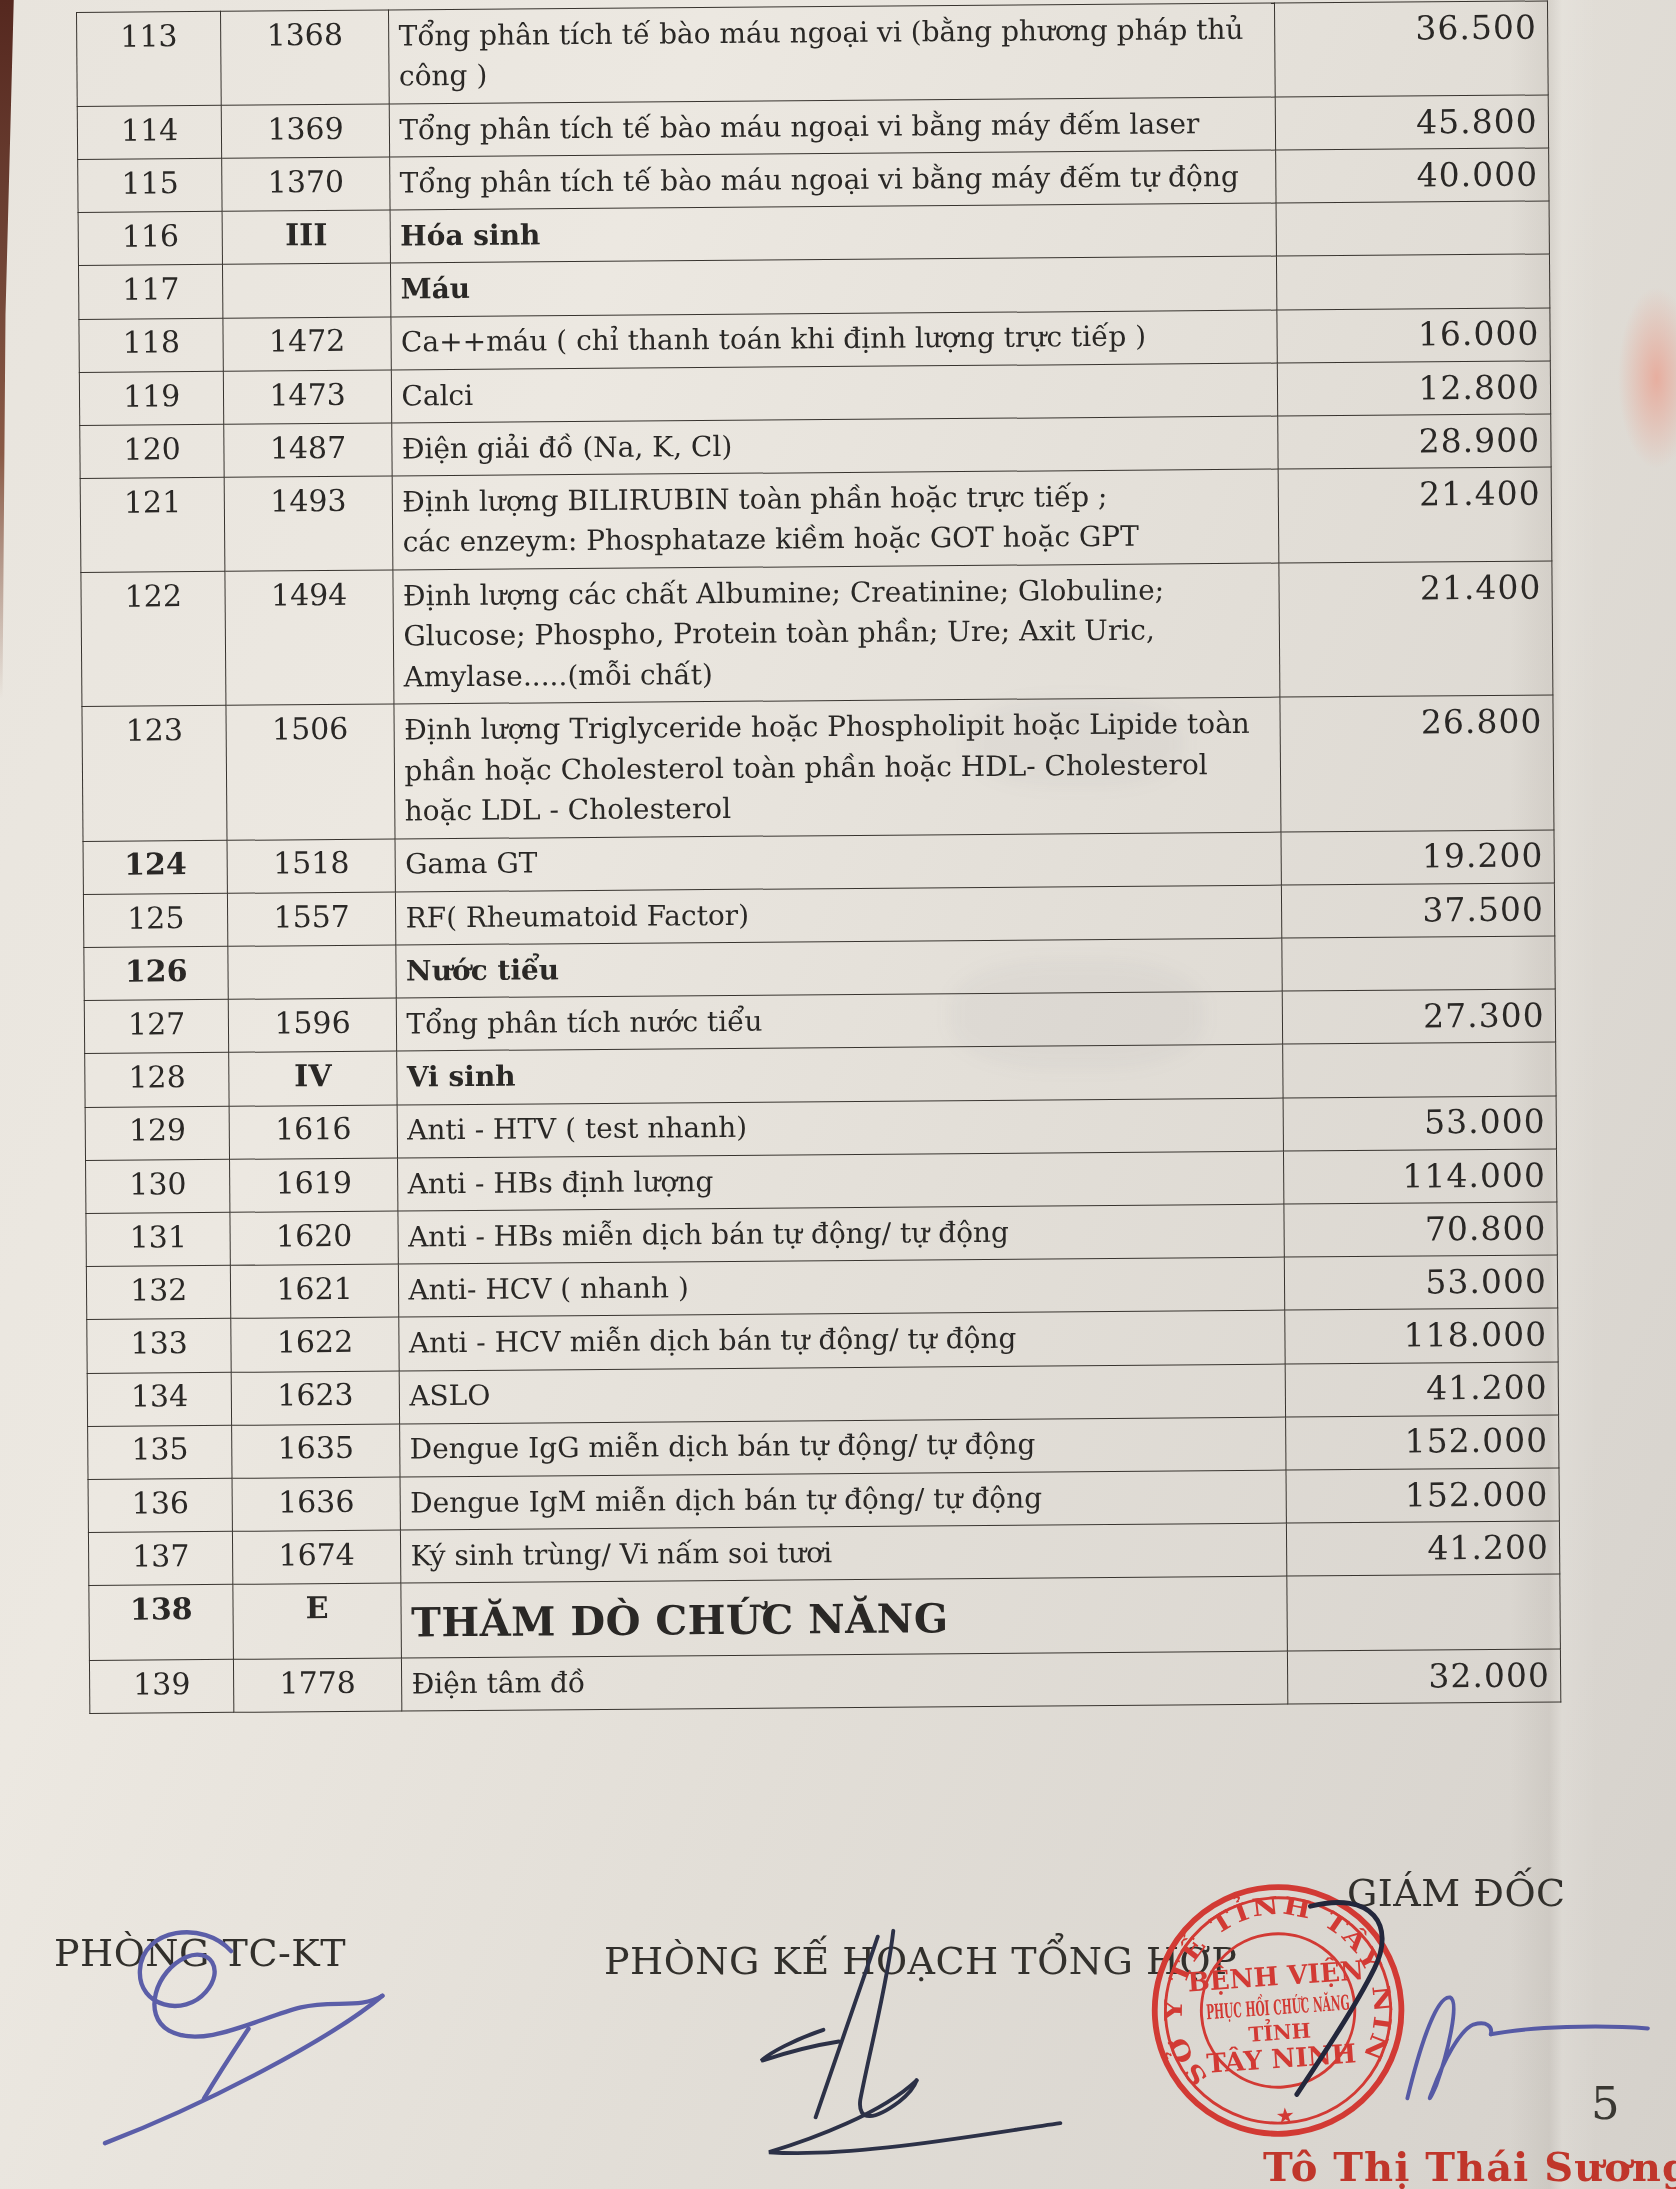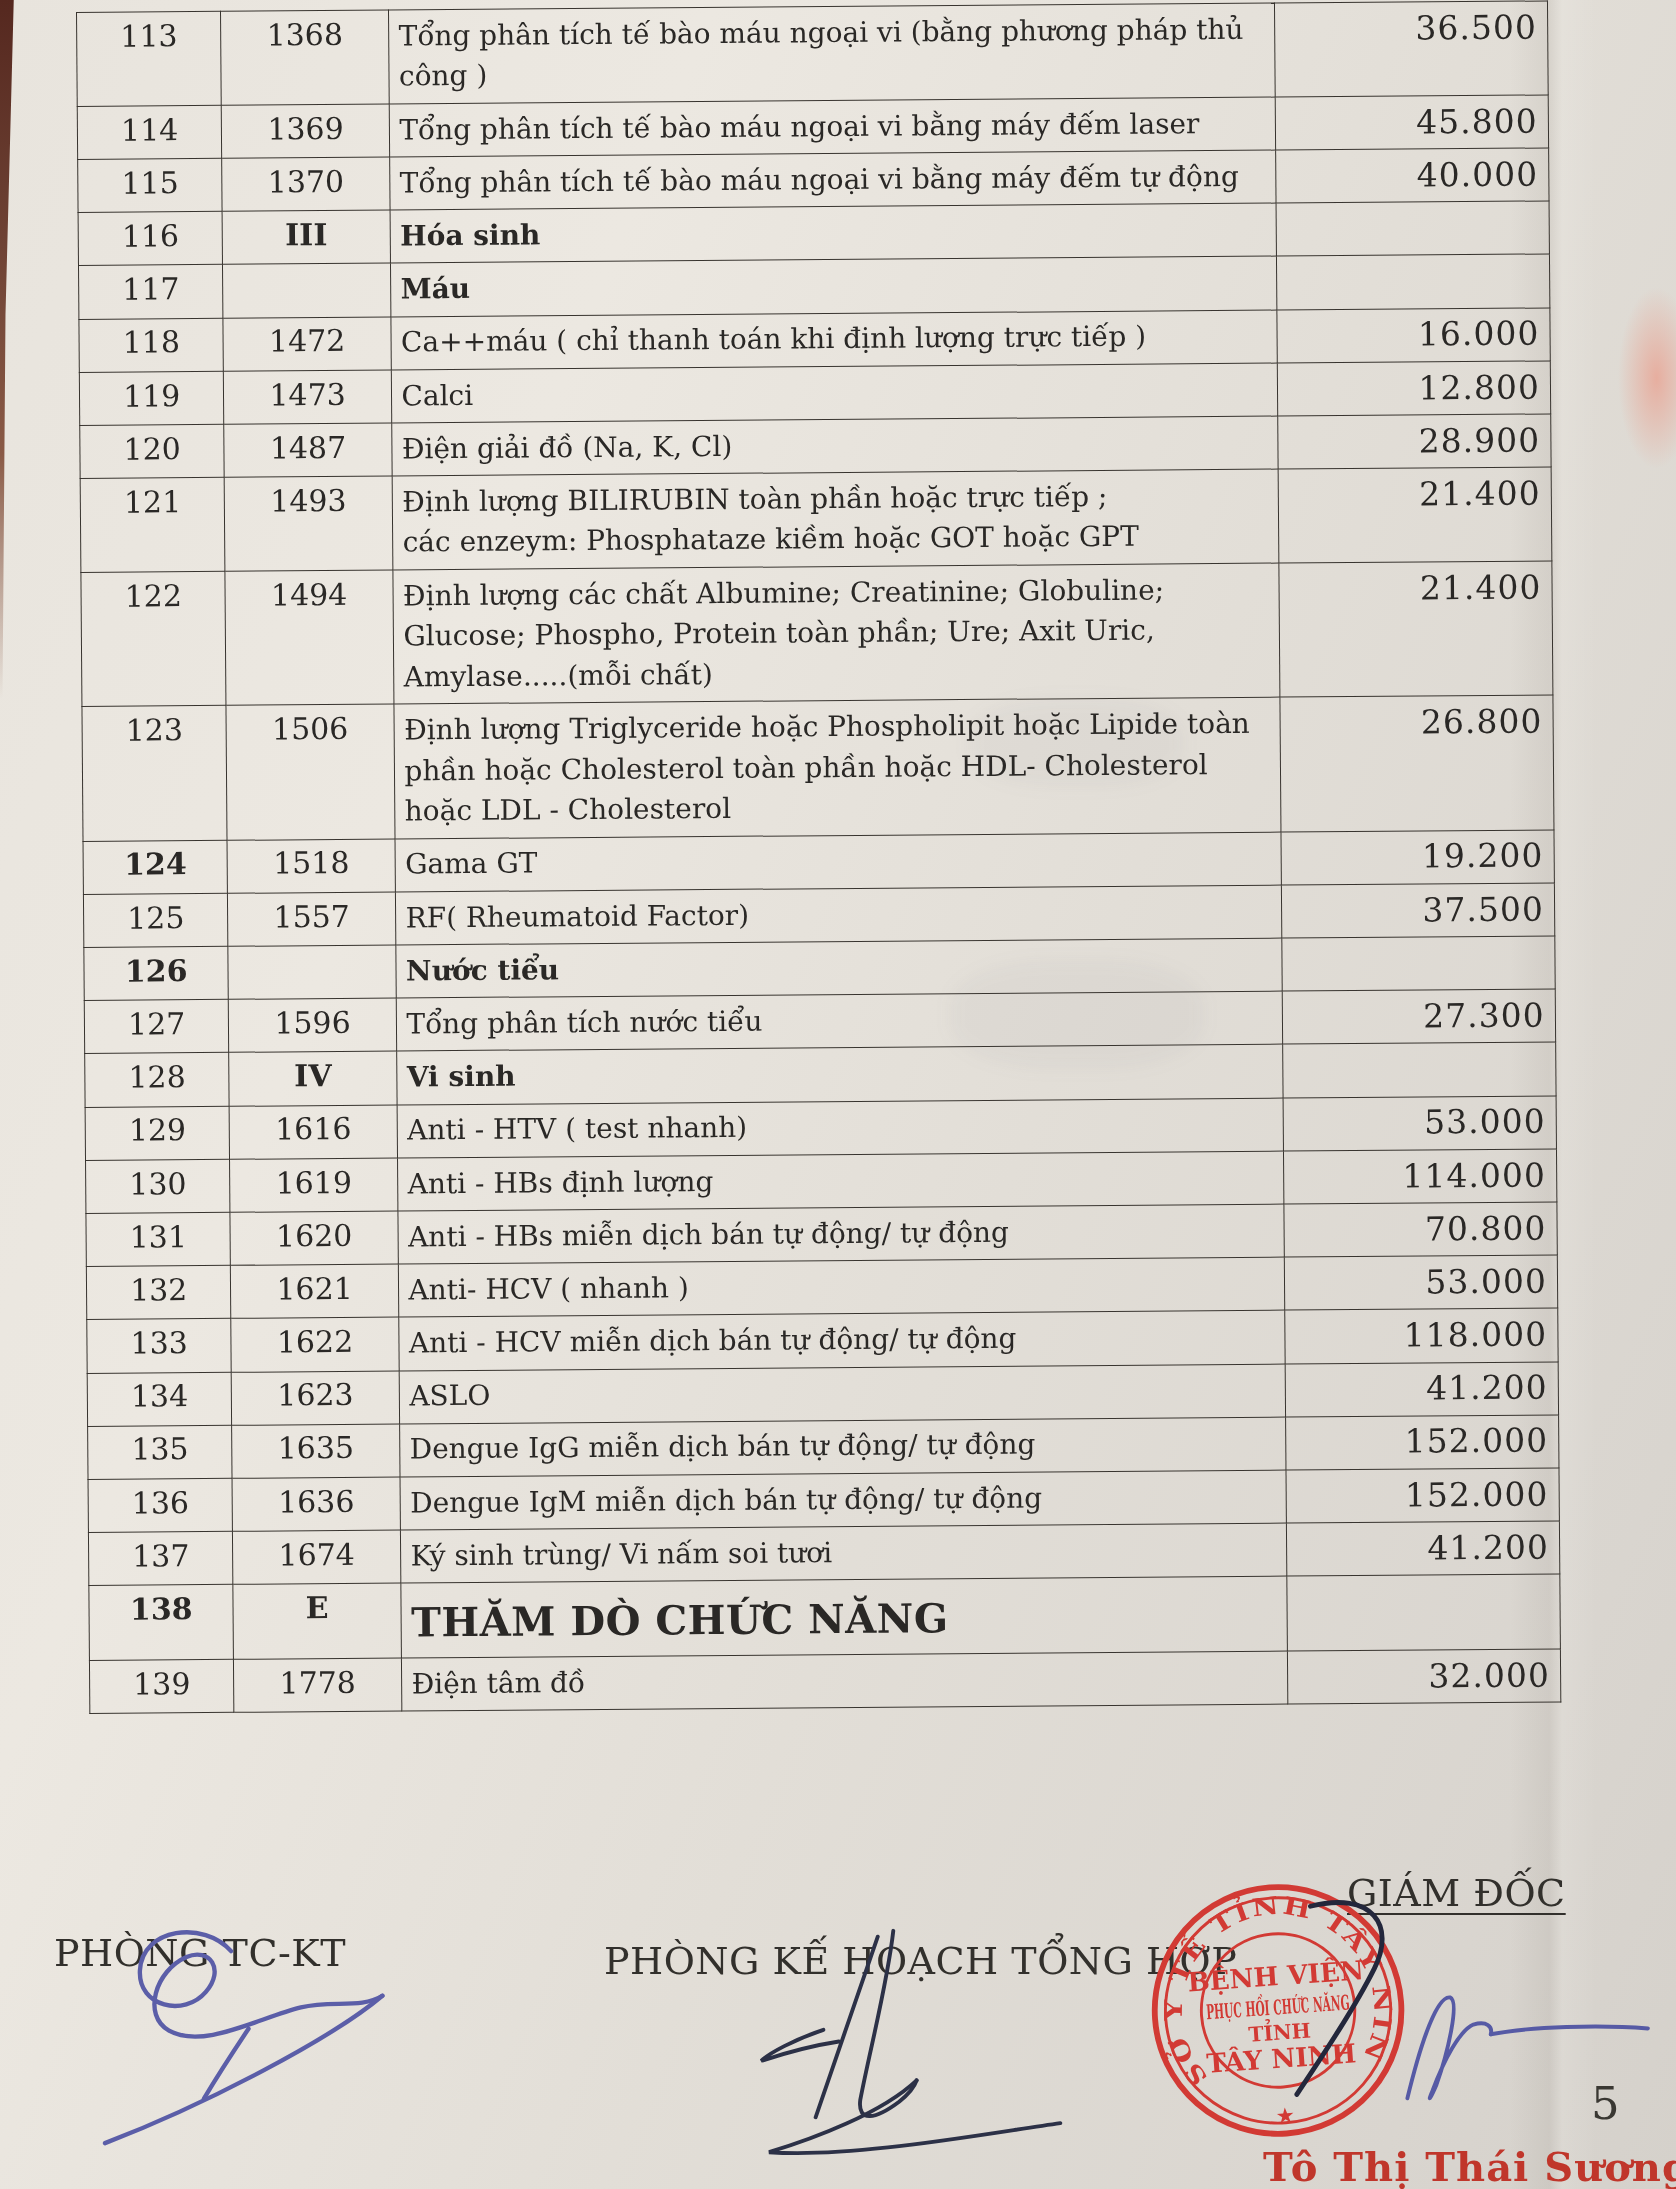--- a/index.html
+++ b/index.html
@@ -47,21 +47,21 @@
   tr.section td.c-code{font-weight:bold;}
   td.b{font-weight:bold;}
   tr.big td.c-name{font-size:40px;font-weight:bold;letter-spacing:0.5px;padding-top:9.7px;}
   tr.big td.c-stt{font-weight:bold;}
 
   
   .ft{position:absolute;z-index:7;white-space:nowrap;}
   .ft-title{font-size:38px;color:#32302c;letter-spacing:0.5px;}
   #ft-left{left:54px;top:1931px;}
   #ft-center{left:604px;top:1939px;text-align:center;}
-  #ft-right{left:1347px;top:1871px;text-decoration:underline;text-underline-offset:6.8px;text-decoration-thickness:1.9px;}
+  #ft-right{left:1347px;top:1871px;text-underline-offset:6.8px;text-decoration-thickness:1.9px;}
   #director-name{left:1263px;top:2143px;font-size:40px;font-weight:600;color:#c0362b;letter-spacing:1px;z-index:9;}
   #page-number{left:1591px;top:2077px;font-size:45px;color:#3a3833;}
 
   .sig{position:absolute;z-index:8;}
   #sig-left{left:41px;top:1914px;}
   #sig-mid{left:668px;top:1923px;}
   #stamp{left:1143px;top:1859px;z-index:7;transform:rotate(-4deg);}
   #sig-dir{left:1163px;top:1844px;z-index:8;}
 </style>
 </head>

